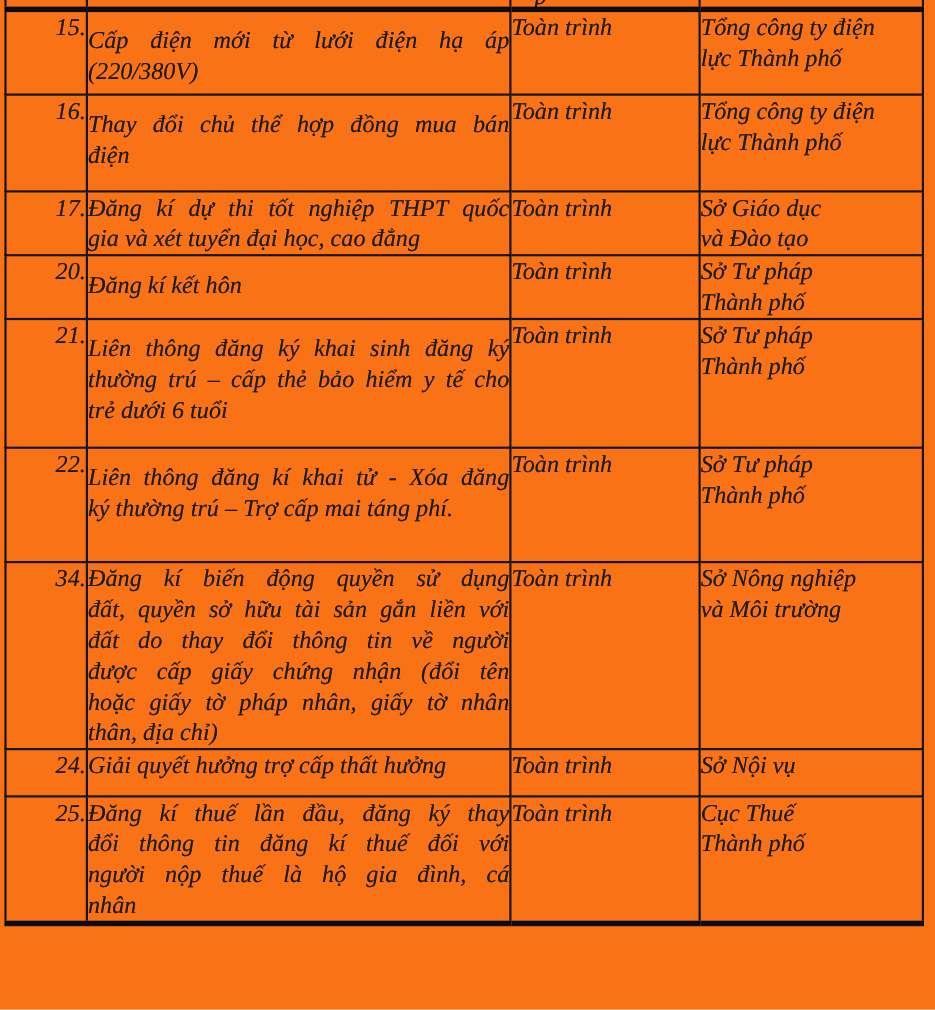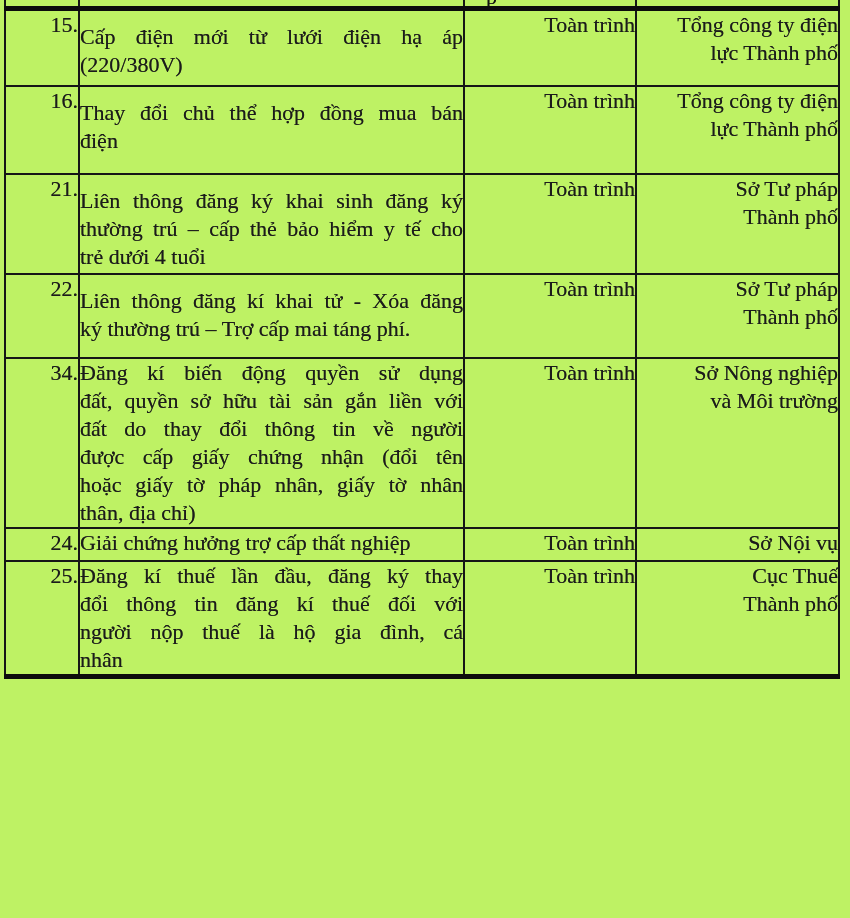--- a/index.html
+++ b/index.html
@@ -4,24 +4,25 @@
 <style>
   html, body {
     margin: 0; padding: 0;
     background: #ffffff;
   }
   .page {
     position: relative;
     width: 850px;
     height: 918px;
     overflow: hidden;
-    background: #bef264;
+    background: #f97316;
     font-family: "Liberation Serif", "DejaVu Serif", serif;
     color: #1b1b1b;
     text-shadow: 0 0 0.5px rgba(25,25,25,0.65);
+    font-style: italic;
   }
   table.proc {
     position: absolute;
     left: 4px;
     top: 0;
     border-collapse: collapse;
     table-layout: fixed;
     width: 834px;
   }
   table.proc td {
@@ -44,21 +45,21 @@
     text-align: right;
     padding: 1px 7px 0 0;
   }
   td.c-name {
     padding: 1px 9px 0 9px;
   }
   td.c-name.offset {
     padding-top: 12px;
   }
   td.c-method, td.c-agency {
-    text-align: right;
+    text-align: left;
     padding-top: 1px;
   }
   .name-line {
     text-align: justify;
     text-align-last: justify;
   }
   .name-line.last {
     text-align-last: left;
   }
   .frag {
@@ -106,34 +107,57 @@
           <td class="c-name offset">
             <div class="name-line">Thay đổi chủ thể hợp đồng mua bán</div>
             <div class="name-line last">điện</div>
           </td>
           <td class="c-method">Toàn trình</td>
           <td class="c-agency">
             <div>Tổng công ty điện</div>
             <div>lực Thành phố</div>
           </td>
         </tr>
-        <tr style="height: 100px;">
+        <tr style="height: 57px;">
+          <td class="c-no">17.</td>
+          <td class="c-name">
+            <div class="name-line">Đăng kí dự thi tốt nghiệp THPT quốc</div>
+            <div class="name-line last">gia và xét tuyển đại học, cao đẳng</div>
+          </td>
+          <td class="c-method">Toàn trình</td>
+          <td class="c-agency">
+            <div>Sở Giáo dục</div>
+            <div>và Đào tạo</div>
+          </td>
+        </tr>
+        <tr style="height: 55px;">
+          <td class="c-no">20.</td>
+          <td class="c-name offset">
+            <div class="name-line last">Đăng kí kết hôn</div>
+          </td>
+          <td class="c-method">Toàn trình</td>
+          <td class="c-agency">
+            <div>Sở Tư pháp</div>
+            <div>Thành phố</div>
+          </td>
+        </tr>
+        <tr style="height: 117px;">
           <td class="c-no">21.</td>
           <td class="c-name offset">
             <div class="name-line">Liên thông đăng ký khai sinh đăng ký</div>
             <div class="name-line">thường trú – cấp thẻ bảo hiểm y tế cho</div>
-            <div class="name-line last">trẻ dưới 4 tuổi</div>
+            <div class="name-line last">trẻ dưới 6 tuổi</div>
           </td>
           <td class="c-method">Toàn trình</td>
           <td class="c-agency">
             <div>Sở Tư pháp</div>
             <div>Thành phố</div>
           </td>
         </tr>
-        <tr style="height: 84px;">
+        <tr style="height: 104px;">
           <td class="c-no">22.</td>
           <td class="c-name offset">
             <div class="name-line">Liên thông đăng kí khai tử - Xóa đăng</div>
             <div class="name-line last">ký thường trú – Trợ cấp mai táng phí.</div>
           </td>
           <td class="c-method">Toàn trình</td>
           <td class="c-agency">
             <div>Sở Tư pháp</div>
             <div>Thành phố</div>
           </td>
@@ -147,24 +171,24 @@
             <div class="name-line">được cấp giấy chứng nhận (đổi tên</div>
             <div class="name-line">hoặc giấy tờ pháp nhân, giấy tờ nhân</div>
             <div class="name-line last">thân, địa chỉ)</div>
           </td>
           <td class="c-method">Toàn trình</td>
           <td class="c-agency">
             <div>Sở Nông nghiệp</div>
             <div>và Môi trường</div>
           </td>
         </tr>
-        <tr style="height: 33px; margin-left: 40px;">
+        <tr style="height: 43px; margin-left: 40px;">
           <td class="c-no">24.</td>
           <td class="c-name">
-            <div class="name-line last">Giải chứng hưởng trợ cấp thất nghiệp</div>
+            <div class="name-line last">Giải quyết hưởng trợ cấp thất hưởng</div>
           </td>
           <td class="c-method">Toàn trình</td>
           <td class="c-agency">
             <div>Sở Nội vụ</div>
           </td>
         </tr>
         <tr class="lastrow" style="height: 110px;">
           <td class="c-no">25.</td>
           <td class="c-name">
             <div class="name-line">Đăng kí thuế lần đầu, đăng ký thay</div>

